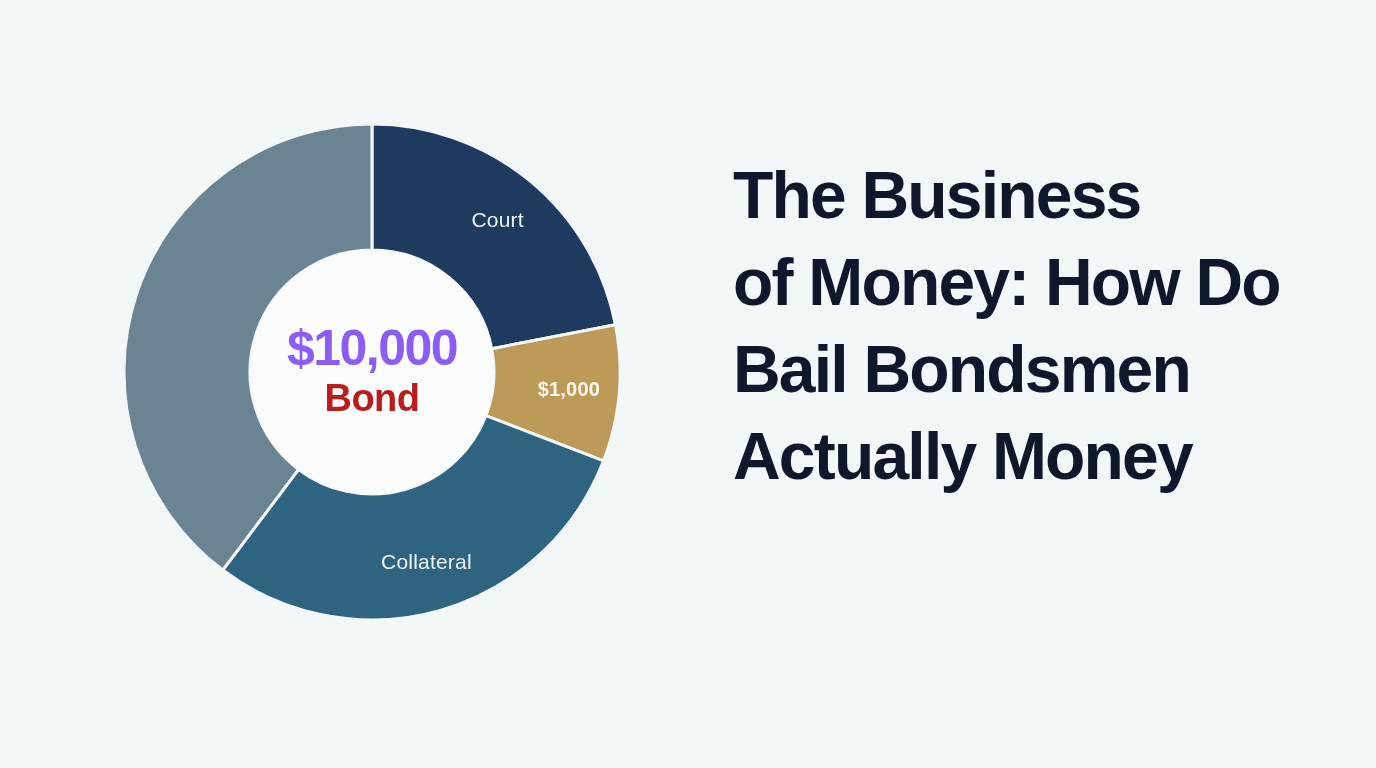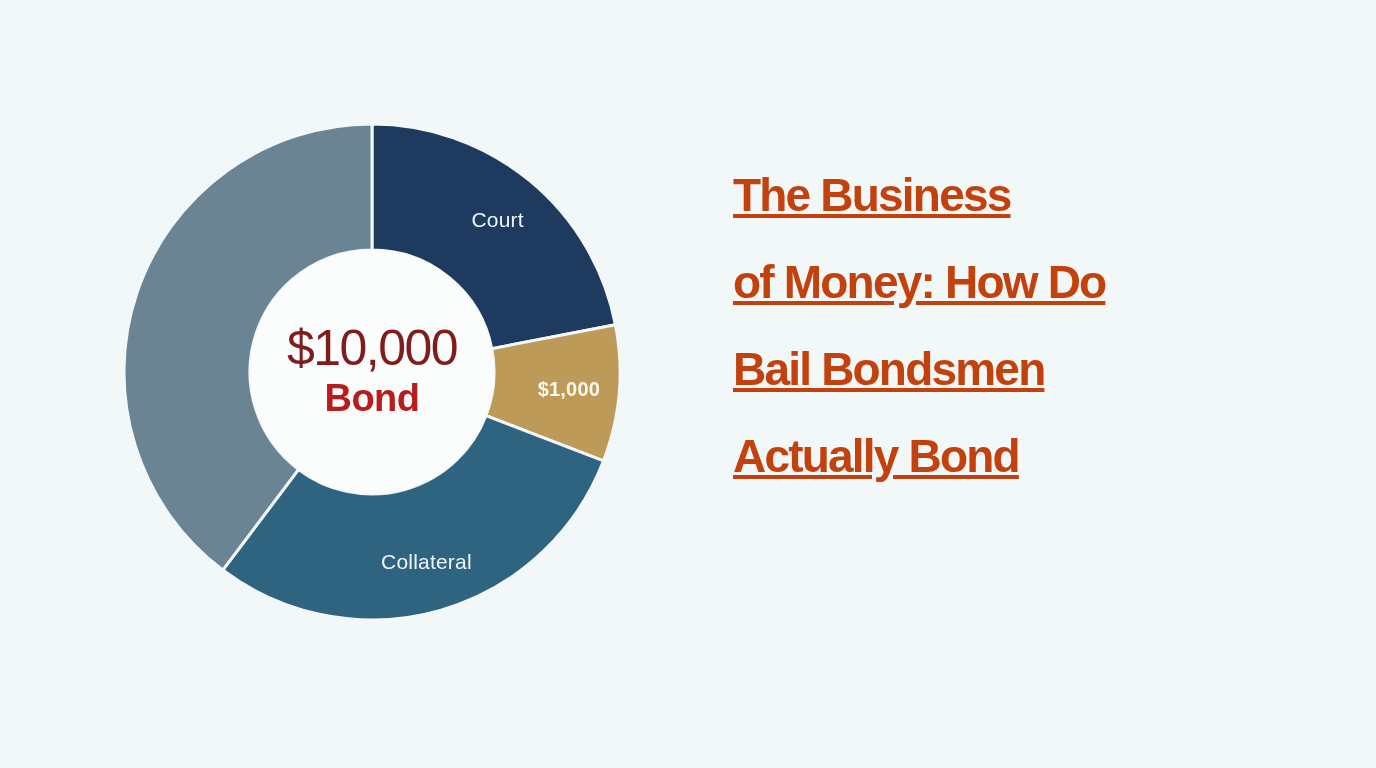--- a/index.html
+++ b/index.html
@@ -75,22 +75,22 @@
     height:620px;
     display:flex;
     flex-direction:column;
     align-items:center;
     justify-content:center;
     pointer-events:none;
   }
 
   .hub-amount {
     font-size:50px;
-    font-weight:normal;
-    color:#7f1d1d;
+    font-weight:bold;
+    color:#8b5cf6;
     letter-spacing:-1.5px;
     line-height:1.0;
   }
 
   .hub-sub {
     font-size:38px;
     font-weight:bold;
     color:#b91c1c;
     letter-spacing:-0.5px;
     line-height:1.15;
@@ -99,27 +99,26 @@
 
   
   .headline {
     position:absolute;
     left:733px;
     top:152px;
     width:600px;
   }
 
   .headline-line {
-    font-size:46px;
+    font-size:66px;
     font-weight:bold;
-    color:#c2410c;
+    color:#0f172a;
     line-height:87px;
     letter-spacing:-1.8px;
     white-space:nowrap;
-    text-decoration:underline;
   }
 </style>
 </head>
 <body style="background: rgb(242, 247, 248);">
 
 <div id="infographic">
 
   <div class="chart-wrap">
 
     <svg class="chart-svg" viewBox="0 0 620 620">
@@ -140,16 +139,16 @@
     <div class="hub-text">
       <div class="hub-amount">$10,000</div>
       <div class="hub-sub">Bond</div>
     </div>
   </div>
 
   <div class="headline">
     <div class="headline-line">The Business</div>
     <div class="headline-line">of Money: How Do</div>
     <div class="headline-line">Bail Bondsmen</div>
-    <div class="headline-line">Actually Bond</div>
+    <div class="headline-line">Actually Money</div>
   </div>
 
 </div>
 
 </body></html>

